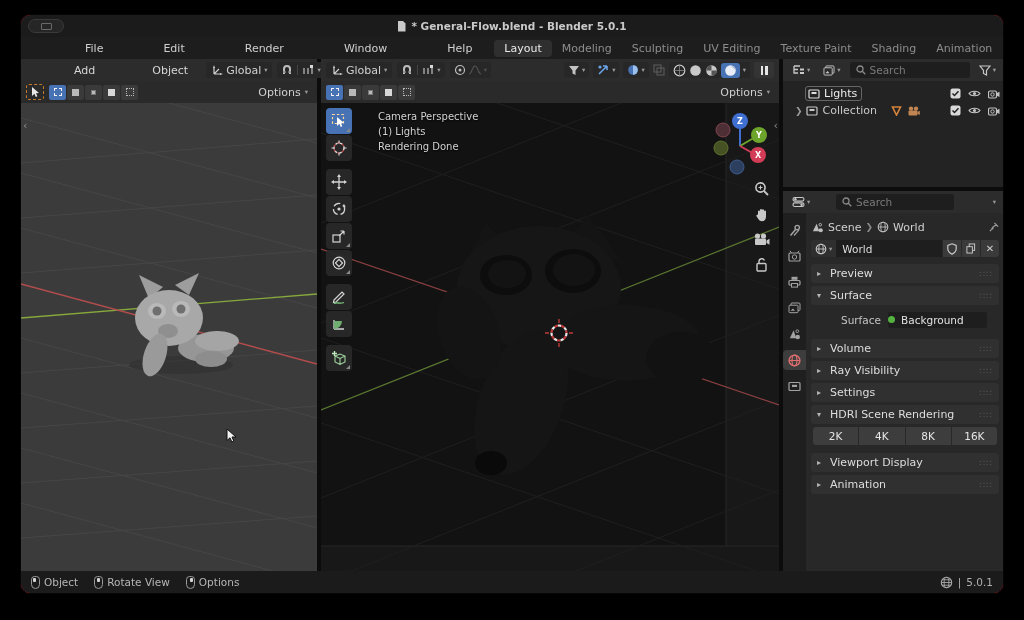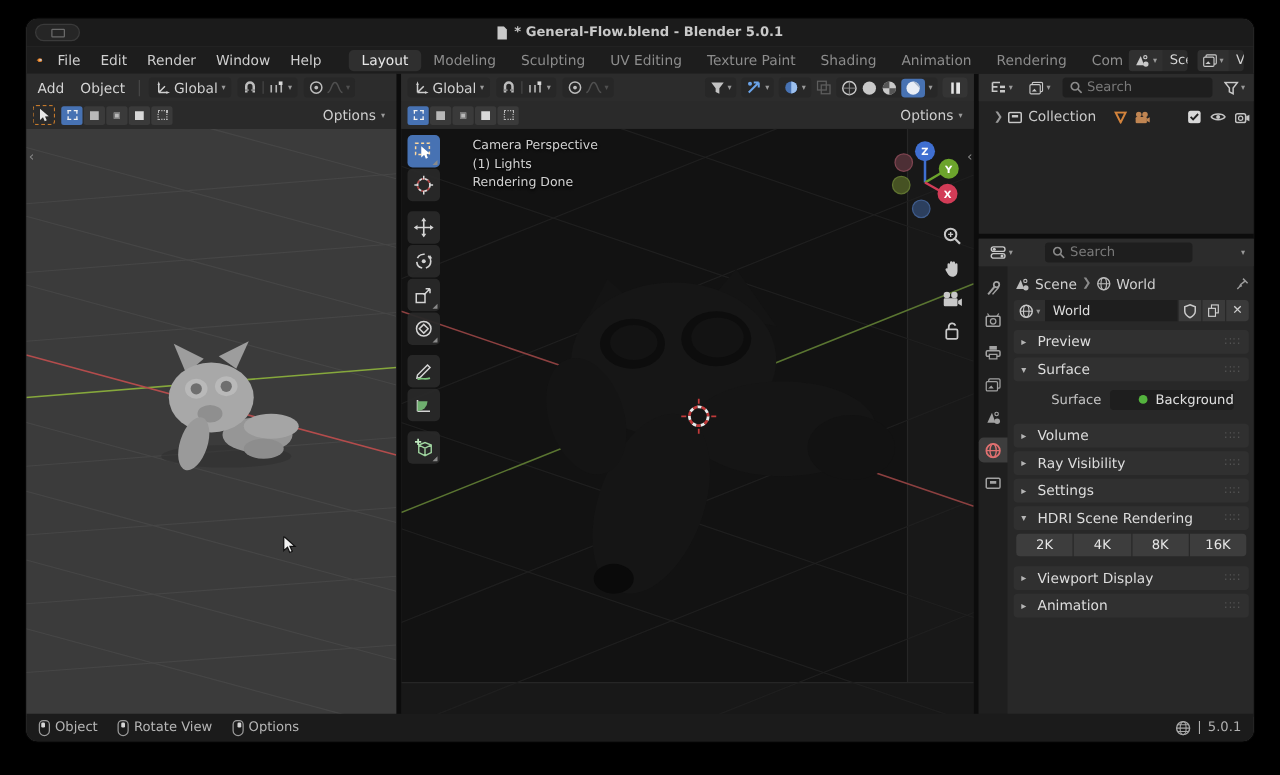--- a/index.html
+++ b/index.html
@@ -1,32 +1,32 @@
 <!DOCTYPE html>
 <html><head>
 <meta charset="utf-8">
 <style>
   * { margin:0; padding:0; box-sizing:border-box; }
   html,body { width:1024px; height:620px; background:#000; overflow:hidden;
     font-family:"DejaVu Sans", sans-serif; -webkit-font-smoothing:antialiased; }
   .window { position:absolute; left:20px; top:14px; width:984px; height:580px;
-    background:#404040; border-radius:10px; overflow:hidden; border:1px solid #060606; }
+    background:#b91c1c; border-radius:10px; overflow:hidden; border:1px solid #060606; }
 
   
   .titlebar { position:absolute; left:0; top:0; width:100%; height:22px; background:#1b1b1b; }
   .tb-pill { position:absolute; left:7px; top:4px; width:36px; height:14px; border-radius:7px;
     background:#262626; border:1px solid #3a3a3a; display:flex; align-items:center; justify-content:center; }
   .tb-pill-ico { width:11px; height:7px; border:1px solid #6a6a6a; border-radius:1px; }
   .tb-title { position:absolute; left:0; right:0; top:0; height:22px; display:flex; gap:5px;
     align-items:center; justify-content:center; font-size:10.5px; font-weight:bold; color:#c9c9c9; }
 
   
   .menubar { position:absolute; left:0; top:22px; width:100%; height:22px; background:#1d1d1d;
     display:flex; align-items:center; padding:0 8px; font-size:11px; color:#cfcfcf; }
-  .menu-item { padding:2px 8px; border-radius:3px; cursor:default; }
+  .menu-item { padding:2px 8px; border-radius:3px; cursor:default;margin-left:44px; }
   .tabs { display:flex; margin-left:14px; color:#8d8d8d; }
   .tab { padding:2px 10px; border-radius:4px; white-space:nowrap; }
   .tab.active { background:#2f2f2f; color:#e8e8e8; }
   .tab.cut { max-width:36px; overflow:hidden; }
   .id-widget { display:flex; align-items:center; height:17px; background:#2b2b2b;
     border-radius:3px; font-size:10.5px; color:#d5d5d5; overflow:hidden; }
   .idw-seg { display:flex; align-items:center; gap:2px; padding:0 4px; height:100%; }
   .idw-seg.dark { background:#303030; }
   .idw-name { padding:0 6px; min-width:58px; }
   .chev { font-size:6.5px; color:#9a9a9a; }
@@ -117,21 +117,21 @@
 
   .frow { display:flex; align-items:center; height:17px; margin-bottom:4px; }
   .flabel { width:70px; text-align:right; margin-right:7px; font-size:10.5px; color:#c4c4c4; }
   .fctrl { flex:1; display:flex; align-items:center; min-width:0; }
   .kdot-col { width:12px; display:flex; justify-content:center; }
   .kdot { width:5px; height:5px; border-radius:50%; background:#d9d9d9; }
   .sock-btn { width:19px; height:16px; background:#1e1e1e; border-radius:3px 0 0 3px;
     display:flex; align-items:center; justify-content:center; margin-right:1px; }
   .sock { width:7px; height:7px; border-radius:50%; }
   .field-btn { flex:1; height:16px; background:#1e1e1e; border-radius:3px; display:flex;
-    align-items:center; justify-content:flex-end; gap:6px; font-size:10.5px; color:#e0e0e0; }
+    align-items:center; justify-content:flex-start; gap:6px; font-size:10.5px; color:#e0e0e0; }
   .slider { flex:1; height:16px; background:#545454; border-radius:0 3px 3px 0; display:flex;
     align-items:center; justify-content:center; font-size:10.5px; color:#f2f2f2; }
   .colorbar { flex:1; height:16px; background:#0a0a0a; border-radius:0 3px 3px 0; }
 
   .hdri-row { display:flex; align-items:center; justify-content:space-between;
     height:20px; margin:2px 2px 5px 2px; font-size:11px; color:#d8d8d8; }
   .info-btn { width:15px; height:14px; background:#d4d4d4; color:#1e1e1e; border-radius:3px;
     font-size:9px; font-weight:bold; display:flex; align-items:center; justify-content:center; }
   .res-row { display:flex; gap:1px; margin:0 2px 8px 2px;text-align:right; }
   .res-btn { flex:1; height:18px; background:#3d3d3d; color:#e6e6e6; font-size:10.5px;
@@ -611,20 +611,44 @@
             <input type="text" placeholder="Search" style="">
           </div>
           <div class="icon-cluster" style="background:transparent">
             <svg width="12" height="11" viewBox="0 0 12 11">
                 <path d="M1 1 H11 L7.5 5.5 V10 L4.5 8.5 V5.5 Z" fill="none" stroke="#c8c8c8" stroke-width="1.2"></path>
               </svg>
             <span class="chev">▾</span>
           </div>
         </div>
         <div style="padding-top:4px;">
+          <div class="ol-row" style="padding-left:22px;">
+            <span class="sel-box">
+              <svg width="12" height="10" viewBox="0 0 12 10">
+                  <rect x="1" y="1" width="10" height="8" rx="1" fill="none" stroke="#dedede" stroke-width="1.2"></rect>
+                  <rect x="3.5" y="3" width="5" height="2" fill="#dedede"></rect>
+                </svg>
+              <span style="color:#ececec">Lights</span>
+            </span>
+            <span class="ol-right">
+              <svg width="11" height="11" viewBox="0 0 11 11">
+                  <rect x="0.5" y="0.5" width="10" height="10" rx="2" fill="#d9d9d9"></rect>
+                  <path d="M2.5 5.5 L4.5 7.5 L8.5 3.2" stroke="#222" stroke-width="1.5" fill="none"></path>
+                </svg>
+              <svg width="13" height="9" viewBox="0 0 13 9">
+                  <path d="M1 4.5 C3 1.5 10 1.5 12 4.5 C10 7.5 3 7.5 1 4.5 Z" fill="none" stroke="#c4c4c4" stroke-width="1.2"></path>
+                  <circle cx="6.5" cy="4.5" r="1.6" fill="#c4c4c4"></circle>
+                </svg>
+              <svg width="12" height="10" viewBox="0 0 12 10">
+                  <rect x="0.5" y="2" width="8" height="7" rx="1.5" fill="none" stroke="#c4c4c4" stroke-width="1.2"></rect>
+                  <circle cx="4.5" cy="5.5" r="1.7" fill="none" stroke="#c4c4c4"></circle>
+                  <path d="M9 4 L11.5 2.8 V8 L9 6.8 Z" fill="#c4c4c4"></path>
+                </svg>
+            </span>
+          </div>
           <div class="ol-row" style="padding-left:12px;">
             <span style="color:#9a9a9a; font-size:9px; margin-right:3px;">❯</span>
             <svg width="12" height="10" viewBox="0 0 12 10" style="margin-right:5px">
                 <rect x="1" y="1" width="10" height="8" rx="1" fill="none" stroke="#c8c8c8" stroke-width="1.2"></rect>
                 <rect x="3.5" y="3" width="5" height="2" fill="#c8c8c8"></rect>
               </svg>
             <span>Collection</span>
             <svg width="11" height="10" viewBox="0 0 11 10" style="margin-left:14px">
                 <path d="M1.5 1 H9.5 L5.5 9 Z" fill="none" stroke="#d3833c" stroke-width="1.6"></path>
               </svg>

